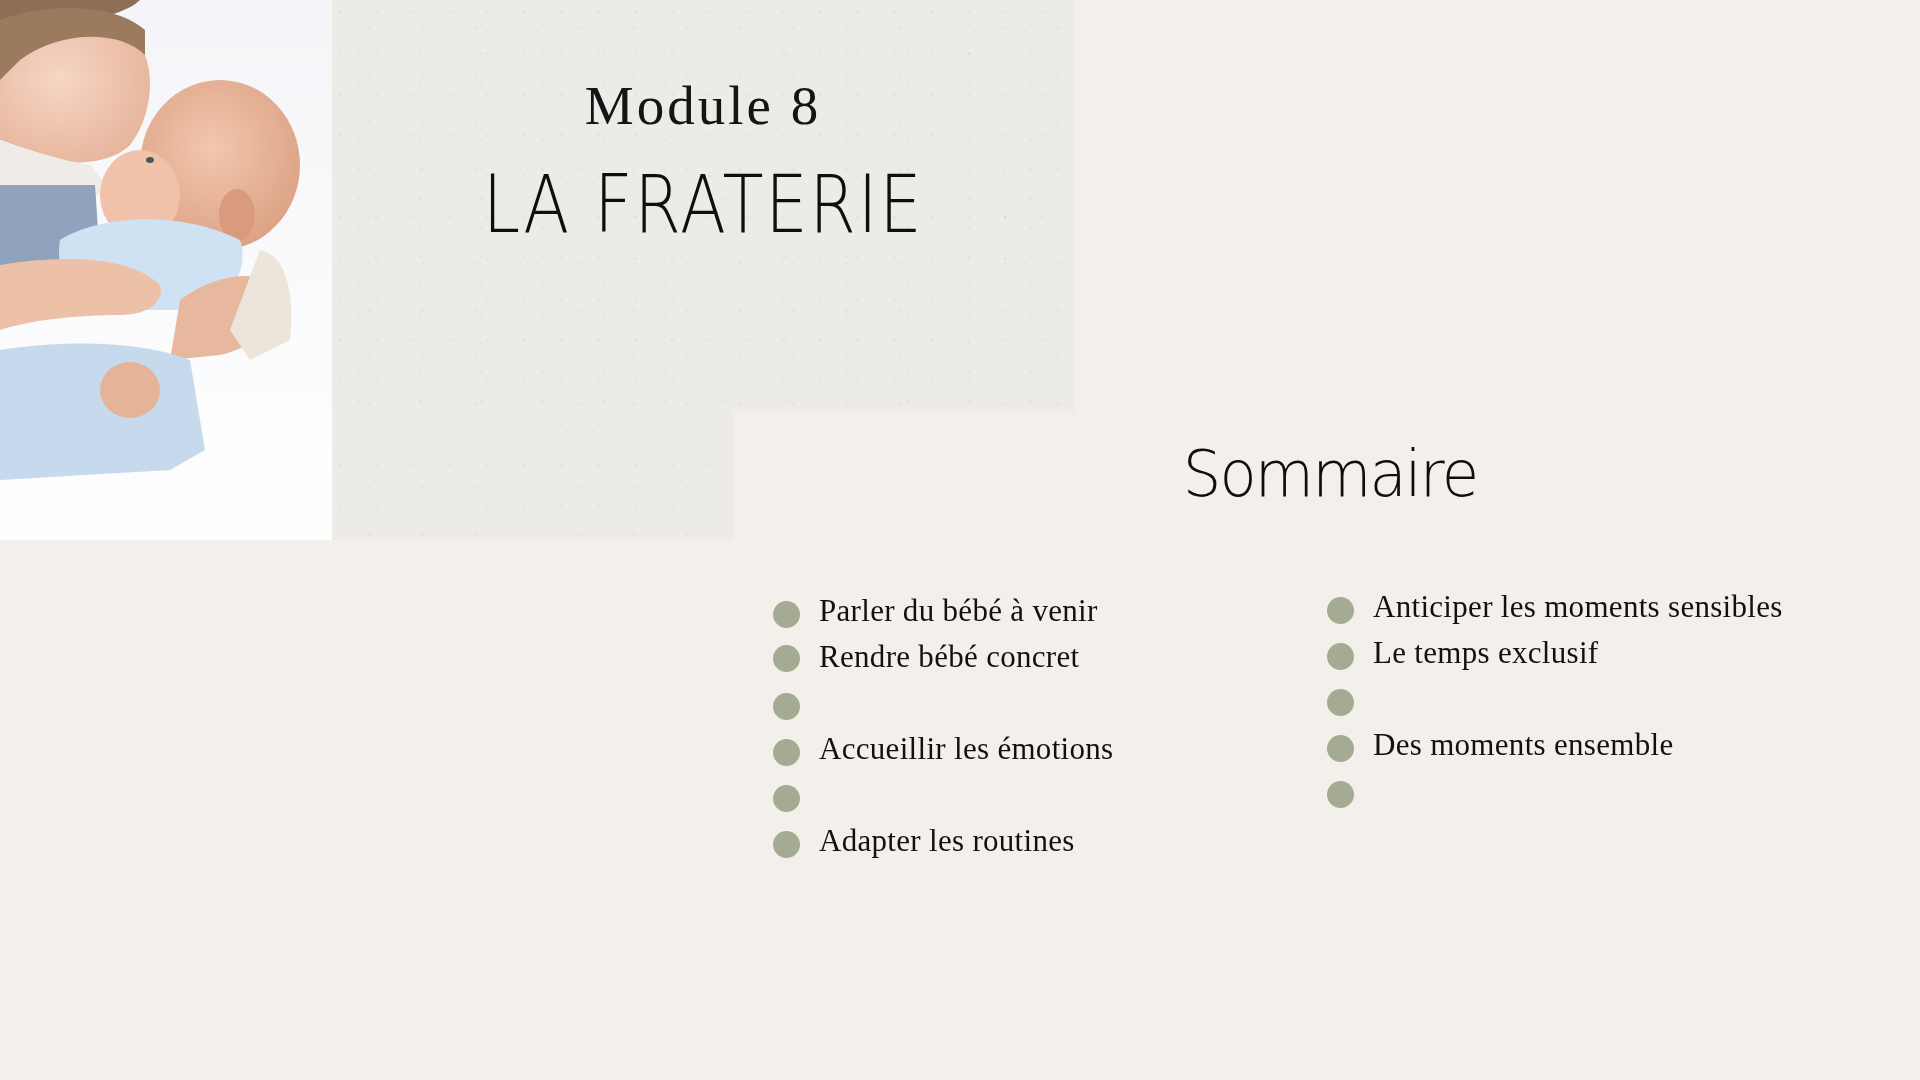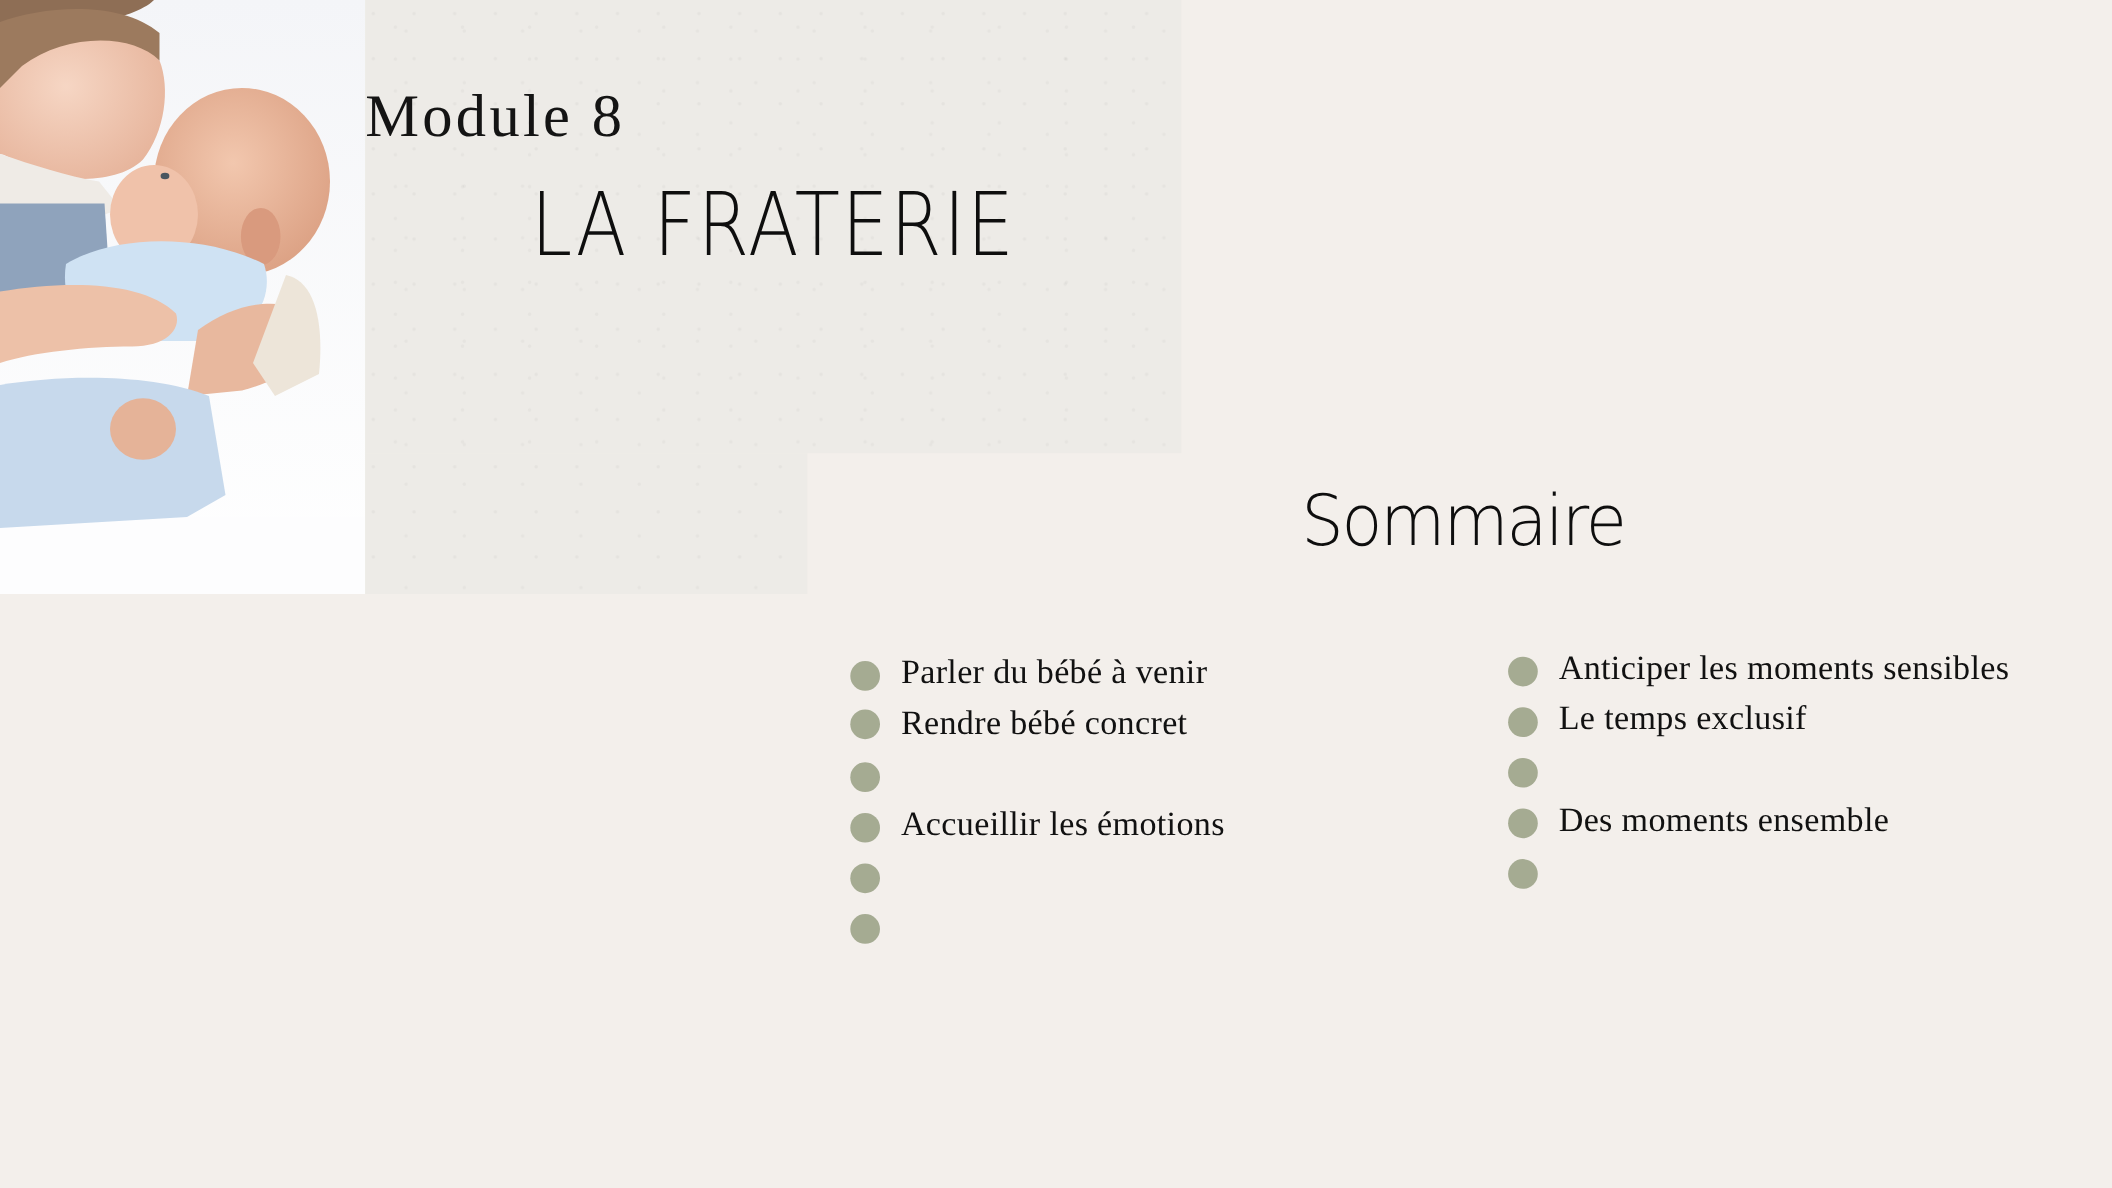--- a/index.html
+++ b/index.html
@@ -26,21 +26,21 @@
   .paper-tail {
     position: absolute; left: 332px; top: 412px; width: 402px; height: 128px;
     background-color: #EDEBE7;
     background-image:
       radial-gradient(circle at 20% 30%, rgba(0,0,0,0.035) 0 1px, transparent 2px),
       radial-gradient(circle at 70% 60%, rgba(0,0,0,0.03) 0 1px, transparent 2px);
     background-size: 37px 41px, 53px 47px;
   }
   .module-label {
     position: absolute; left: 332px; width: 742px; top: 76px;
-    text-align: left;
+    text-align: center;
     font-family: "Liberation Serif", "DejaVu Serif", serif;
     font-size: 55px; letter-spacing: 3px; line-height: 60px;
     color: #141414;
   }
   .module-title {
     position: absolute; left: 332px; width: 742px; top: 160px;
     text-align: center;
     font-family: "DejaVu Sans", "Liberation Sans", sans-serif;
     font-weight: 200;
     font-size: 80px; line-height: 90px; letter-spacing: 2px;
@@ -54,21 +54,21 @@
     font-family: "DejaVu Sans", "Liberation Sans", sans-serif;
     font-weight: 200;
     font-size: 64px; line-height: 76px; letter-spacing: -2px;
     color: #0E0E0E;
     transform: scaleX(0.95); transform-origin: center;
   }
   .toc-col {
     position: absolute; list-style: none; margin: 0; padding: 0; text-align: right;
   }
   .toc-col.left { left: 773px; top: 591px; }
-  .toc-col.right { left: 1371px; top: 587px; }
+  .toc-col.right { left: 1327px; top: 587px; }
   .toc-item {
     position: relative; height: 46px; display: flex; align-items: center;
     white-space: nowrap;
   }
   .bullet {
     width: 27px; height: 27px; border-radius: 50%;
     background: #A5AB92; flex: 0 0 27px; margin-right: 19px;
   }
   .toc-col.left .toc-item:nth-child(2) .bullet { margin-top: -4px; }
   .toc-text {
@@ -147,20 +147,21 @@
   </li>
   <li class="toc-item">
     <span class="bullet"></span>
     <span class="toc-text">Accueillir les émotions</span>
   </li>
   <li class="toc-item">
     <span class="bullet"></span>
   </li>
   <li class="toc-item">
     <span class="bullet"></span>
+    <span class="toc-text">Adapter les routines</span>
   </li>
 </ul>
 
 <ul class="toc-col right">
   <li class="toc-item">
     <span class="bullet"></span>
     <span class="toc-text">Anticiper les moments sensibles</span>
   </li>
   <li class="toc-item">
     <span class="bullet"></span>

